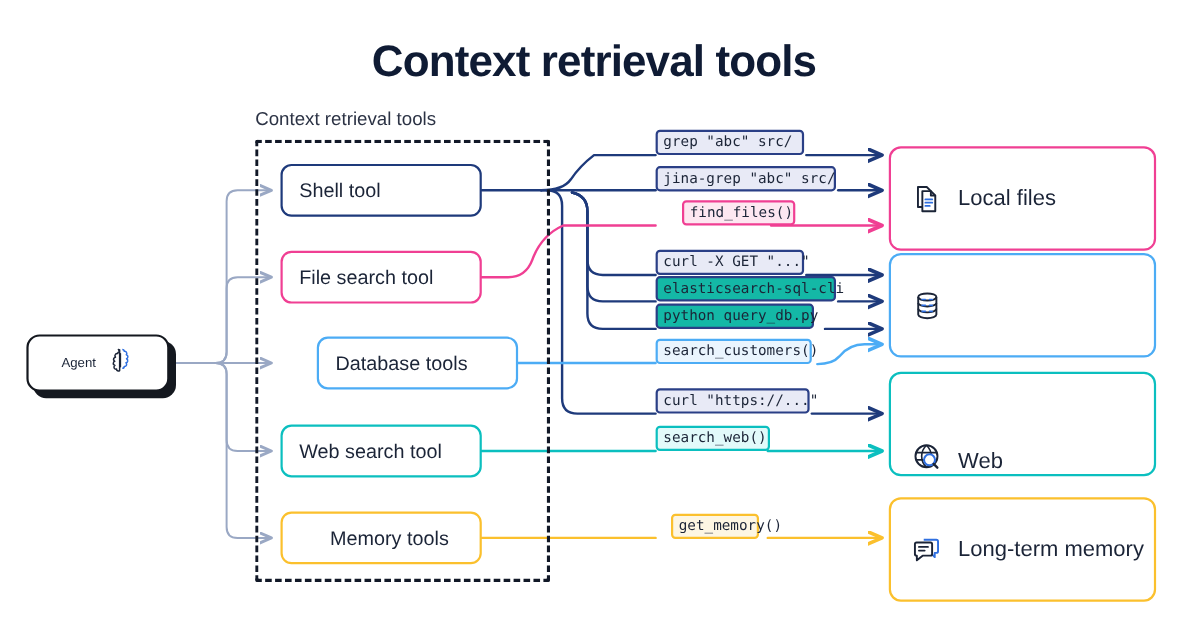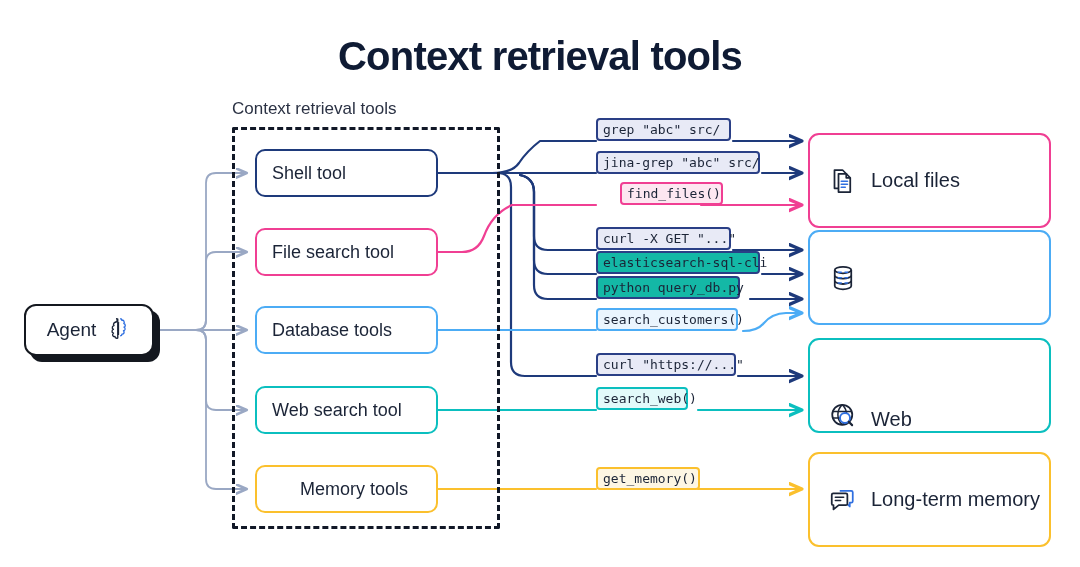--- a/index.html
+++ b/index.html
@@ -35,21 +35,21 @@
   .agent-shadow{
     position:absolute;left:30px;top:310px;width:130px;height:52px;
     background:#14181f;border-radius:12px;
   }
   .agent{
     position:absolute;left:24px;top:304px;width:130px;height:52px;
     background:#ffffff;border:2.5px solid #14181f;border-radius:12px;
     box-sizing:border-box;display:flex;align-items:center;
     justify-content:center;gap:10px;
   }
-  .agent-label{font-size:19px;color:#1b2437;}
+  .agent-label{font-size:12px;color:#1b2437;}
 
   
   .tool{
     position:absolute;left:255px;width:183px;height:48px;
     background:#ffffff;border:2.5px solid #173a7a;border-radius:10px;
     box-sizing:border-box;display:flex;align-items:center;
     padding-left:15px;font-size:18px;color:#1b2437;
   }
 
   
@@ -174,21 +174,21 @@
     </span>
   </div>
 
   <div id="tools-layer">
       <div class="tool" style="top: 149px; border-color: rgb(30, 58, 123);">
         <span>Shell tool</span>
       </div>
       <div class="tool" style="top: 228px; border-color: rgb(240, 63, 147); text-align: center;">
         <span>File search tool</span>
       </div>
-      <div class="tool" style="top: 306px; border-color: rgb(76, 172, 245);">
+      <div class="tool" style="top: 306px; border-color: rgb(76, 172, 245); margin-left: 33px;">
         <span>Database tools</span>
       </div>
       <div class="tool" style="top: 386px; border-color: rgb(11, 191, 191);">
         <span>Web search tool</span>
       </div>
       <div class="tool" style="top: 465px; border-color: rgb(251, 192, 45); justify-content: center;">
         <span>Memory tools</span>
       </div>
     </div>
 
@@ -210,24 +210,24 @@
       </div>
       <div class="chip" style="left: 596px; top: 276px; width: 144px; border-color: rgb(42, 63, 134); background: #14b8a6;">
         <span>python query_db.py</span>
       </div>
       <div class="chip" style="left: 596px; top: 308px; width: 142px; border-color: rgb(76, 172, 245); background: rgb(234, 245, 254);">
         <span>search_customers()</span>
       </div>
       <div class="chip" style="left: 596px; top: 353px; width: 140px; border-color: rgb(42, 63, 134); background: rgb(232, 234, 246);">
         <span>curl "https://..."</span>
       </div>
-      <div class="chip" style="left: 596px; top: 387px; width: 92px; border-color: rgb(11, 191, 191); background: rgb(226, 250, 250);">
+      <div class="chip" style="left: 596px; top: 387px; width: 104px; border-color: rgb(11, 191, 191); background: rgb(226, 250, 250);">
         <span>search_web()</span>
       </div>
-      <div class="chip" style="left: 596px; top: 467px; width: 104px; border-color: rgb(251, 192, 45); background: rgb(253, 246, 227);">
+      <div class="chip" style="left: 610px; top: 467px; width: 80px; border-color: rgb(251, 192, 45); background: rgb(253, 246, 227);">
         <span>get_memory()</span>
       </div>
     </div>
 
   <div id="sources-layer">
       <div class="source" style="top: 133px; border-color: rgb(240, 63, 147);">
         <svg class="sico" width="30" height="30" viewBox="0 0 24 24" fill="none">
           <path d="M5.2 3.2h6.4l3.2 3.2v11.4H5.2z" stroke="#1b2437" stroke-width="1.4" stroke-linejoin="round"></path>
           <path d="M8.4 6.2h6.2l3.2 3.2v11.4H8.4z" fill="#fff" stroke="#1b2437" stroke-width="1.4" stroke-linejoin="round"></path>
           <path d="M14.6 6.2v3.2h3.2" stroke="#1b2437" stroke-width="1.4" stroke-linejoin="round"></path>

